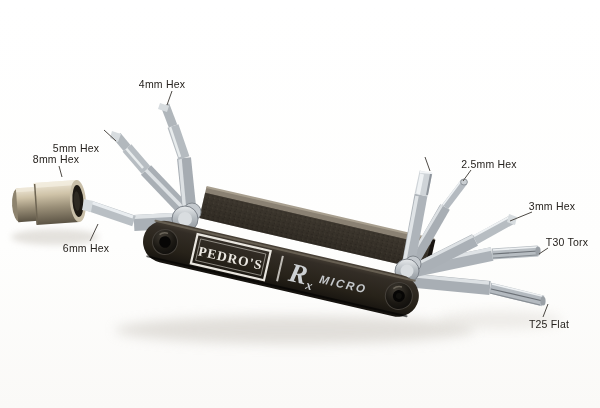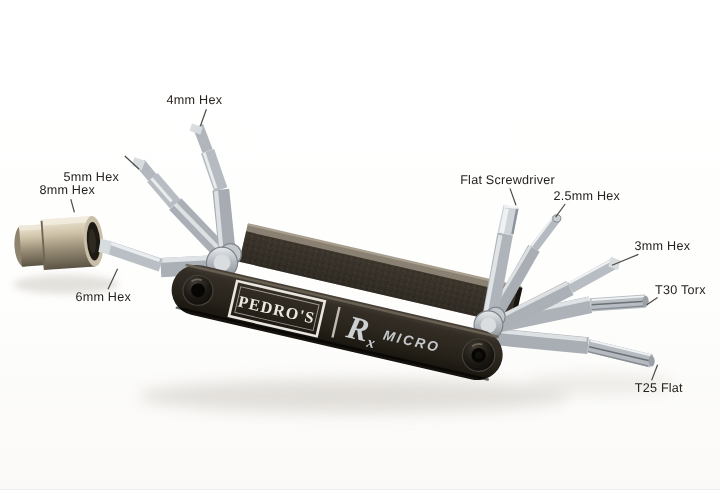--- a/index.html
+++ b/index.html
@@ -217,18 +217,17 @@
       <line x1="532" y1="212" x2="510" y2="221"></line>
       <line x1="548" y1="248" x2="539" y2="254"></line>
       <line x1="543" y1="317" x2="548" y2="304"></line>
     </g>
   </svg>
 
   <div class="label" style="left:162px;top:84px;">4mm Hex</div>
   <div class="label" style="left:76px;top:124px;margin-top:24px;">5mm Hex</div>
   <div class="label" style="left:56px;top:159px;">8mm Hex</div>
   <div class="label" style="left:86px;top:248px;">6mm Hex</div>
-  <div class="label" style="left:423px;top:151px;">Flat Screwdriver</div>
   <div class="label" style="left:489px;top:164px;text-align:right;">2.5mm Hex</div>
   <div class="label" style="left:552px;top:206px;">3mm Hex</div>
   <div class="label" style="left:567px;top:242px;text-align:center;">T30 Torx</div>
   <div class="label" style="left:549px;top:324px;">T25 Flat</div>
 </div>
 
 </body></html>

